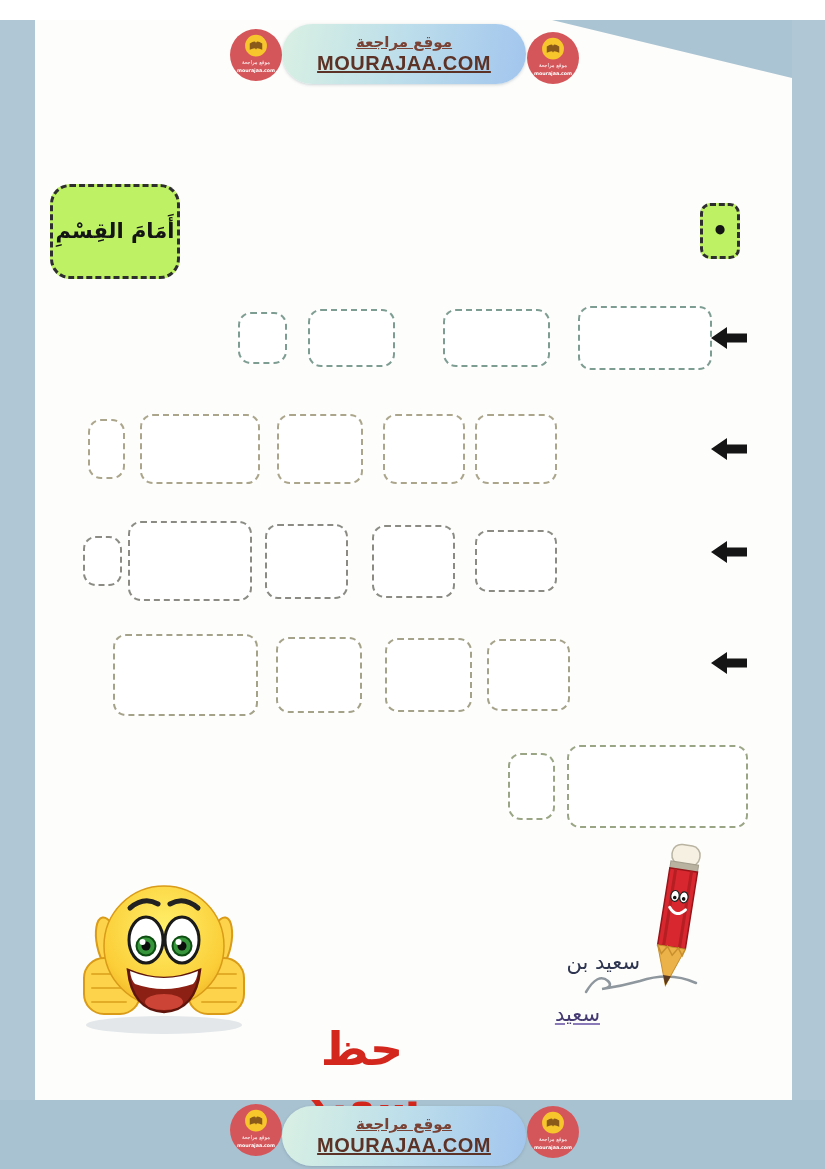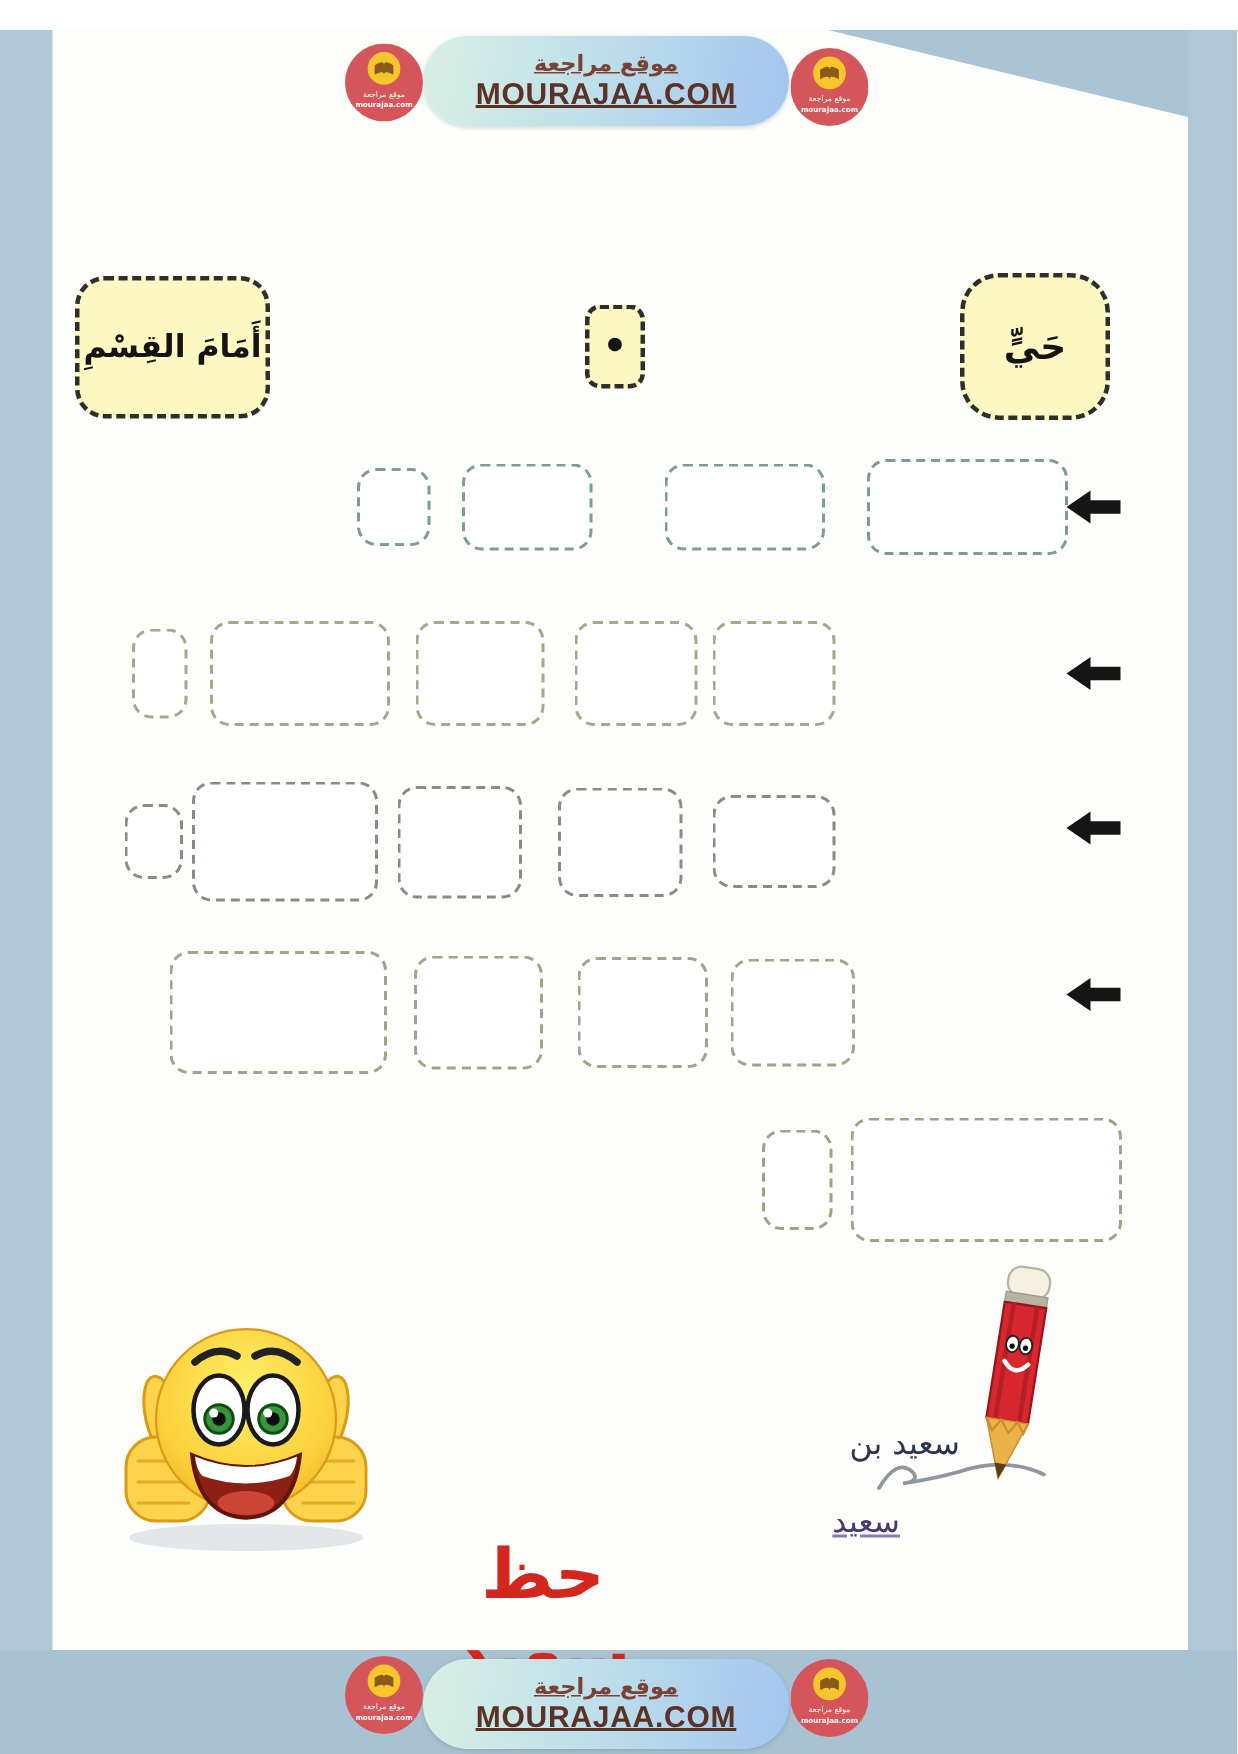--- a/index.html
+++ b/index.html
@@ -25,21 +25,21 @@
   .logo{position:absolute; width:52px; height:52px; z-index:3;}
   .lg-tl{left:230px; top:9px;} .lg-tr{left:527px; top:12px;}
   .lg-bl{left:230px; top:1084px;} .lg-br{left:527px; top:1086px;}
 
   .title{position:absolute; right:123px; top:88px; direction:rtl; white-space:nowrap;
          font-size:29px; font-weight:bold; color:#8071b4; z-index:2;}
 
   
   .cards{position:absolute; left:50px; top:160px; width:690px; height:102px;
          display:flex; direction:rtl; justify-content:space-between; align-items:center; z-index:2;}
-  .card{border:3px dashed #2e2e2e; border-radius:20px; background:#fef9c3;
+  .card{border:3px dashed #2e2e2e; border-radius:20px; background:#bef264;
         display:flex; align-items:center; justify-content:center;
         font-weight:bold; color:#141414; font-size:24px; direction:rtl; box-sizing:border-box;}
   .c0{width:122px; height:88px;} .c1{width:128px; height:88px;} .c2{width:130px; height:90px;}
   .c3{width:100px; height:98px; border-radius:26px;}
   .cdot{width:40px; height:56px; border-radius:10px; font-size:26px;}
   .c5{width:130px; height:95px; font-size:21px;}
 
   
   .slot-row{position:absolute; display:flex; direction:rtl; align-items:center; z-index:2;}
   .r0{right:113px; top:283px; height:70px;}
@@ -85,23 +85,20 @@
   <svg class="logo lg-tr" viewBox="0 0 50 50">
     <circle cx="25" cy="25" r="25" fill="#d5565a"></circle>
     <circle cx="25" cy="16" r="10.5" fill="#f6c62c"></circle>
     <path d="M19 14 q6 -4 6 0 q0 -4 6 0 v6 q-6 -3 -6 0 q0 -3 -6 0 z" fill="#8a5a1a"></path>
     <text x="25" y="34" font-size="5" fill="#fff" text-anchor="middle">موقع مراجعة</text>
     <text x="25" y="41" font-size="4.6" fill="#fff" text-anchor="middle" font-weight="bold">mourajaa.com</text>
   </svg>
 
 
   <div class="cards">
-    <div class="card c3">
-        <span>حَيٍّ</span>
-      </div>
     <div class="card cdot">
         <span>•</span>
       </div>
     <div class="card c5">
         <span>أَمَامَ القِسْمِ</span>
       </div>
   </div>
 
   <div class="slot-row r0">
       <div class="slot" style="width: 134px; height: 64px; margin-left: 28px; border-color: rgb(125, 156, 146);"></div>

